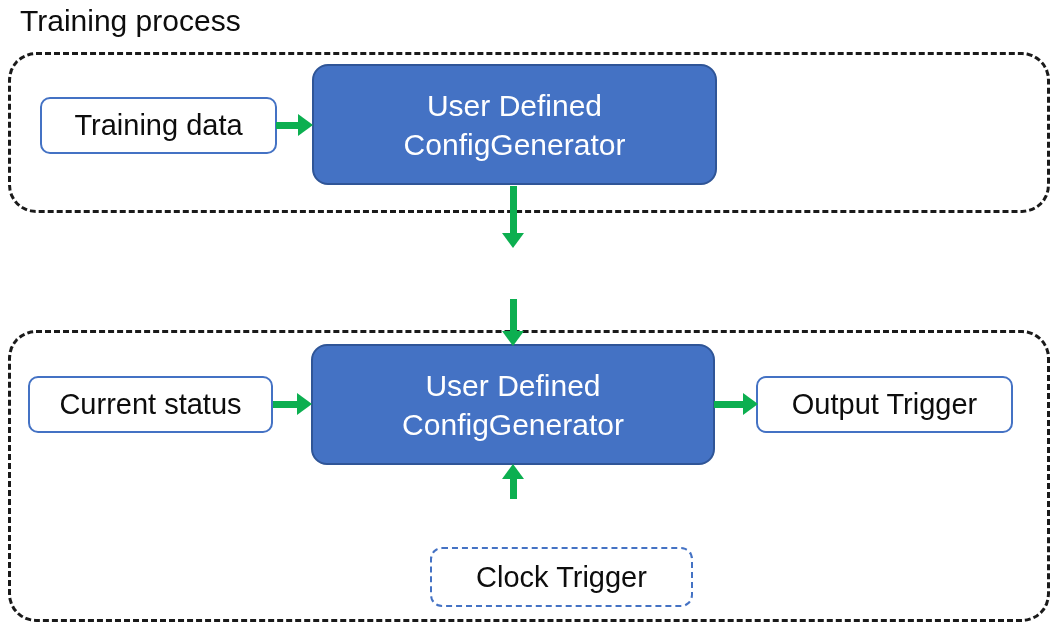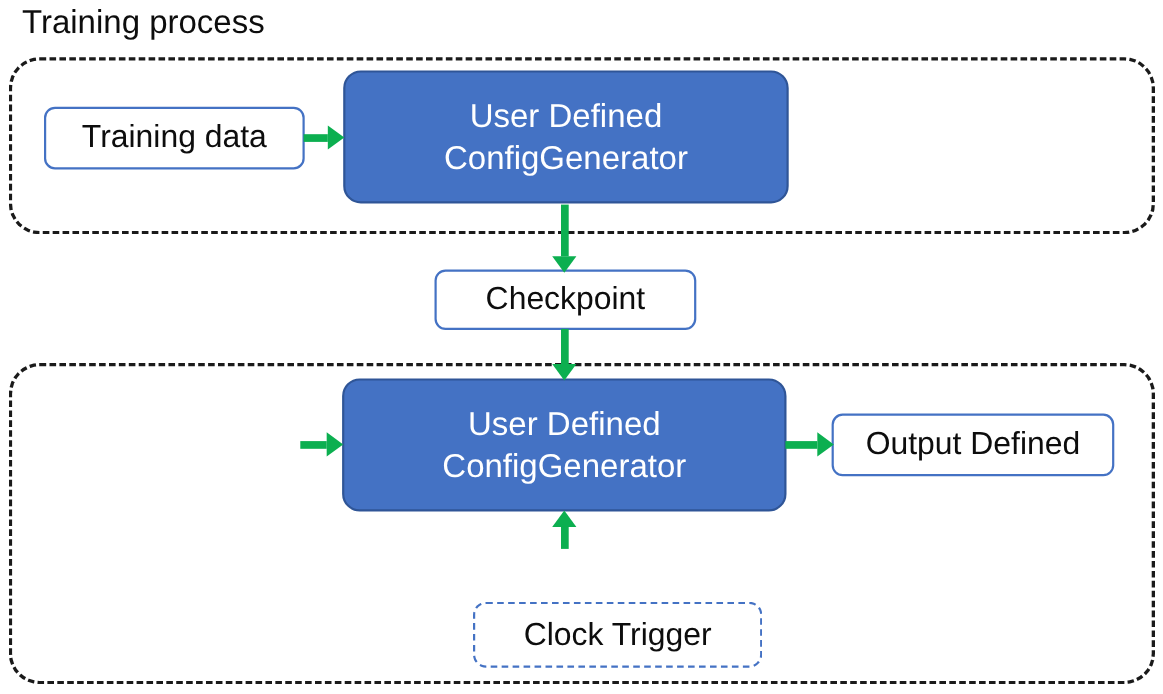--- a/index.html
+++ b/index.html
@@ -104,32 +104,32 @@
 
   <div class="node white-box z2" style="left:40px;top:97px;width:237px;height:57px;">
     <span>Training data</span>
   </div>
 
   <div class="node blue-box z2" style="left:312px;top:64px;width:405px;height:121px;">
     <span>User Defined</span>
     <span>ConfigGenerator</span>
   </div>
 
-  <div class="node white-box z2" style="left:395px;top:245px;width:238px;height:55px;">
-    <span>Checkpoint</span>
+
+  <div class="node white-box z2" style="left:28px;top:376px;width:245px;height:57px;">
+    <span>Current status</span>
   </div>
-
 
   <div class="node blue-box z2" style="left:311px;top:344px;width:404px;height:121px;">
     <span>User Defined</span>
     <span>ConfigGenerator</span>
   </div>
 
   <div class="node white-box z2" style="left:756px;top:376px;width:257px;height:57px;">
-    <span>Output Defined</span>
+    <span>Output Trigger</span>
   </div>
 
 
   <div class="node trigger-box z3" style="left:430px;top:547px;width:263px;height:60px;">
     <span>Clock Trigger</span>
   </div>
 
   <div class="arrow arrow-h" style="left:276px;top:114px;width:37px;height:22px;">
     <div class="shaft"></div>
     <div class="head"></div>

